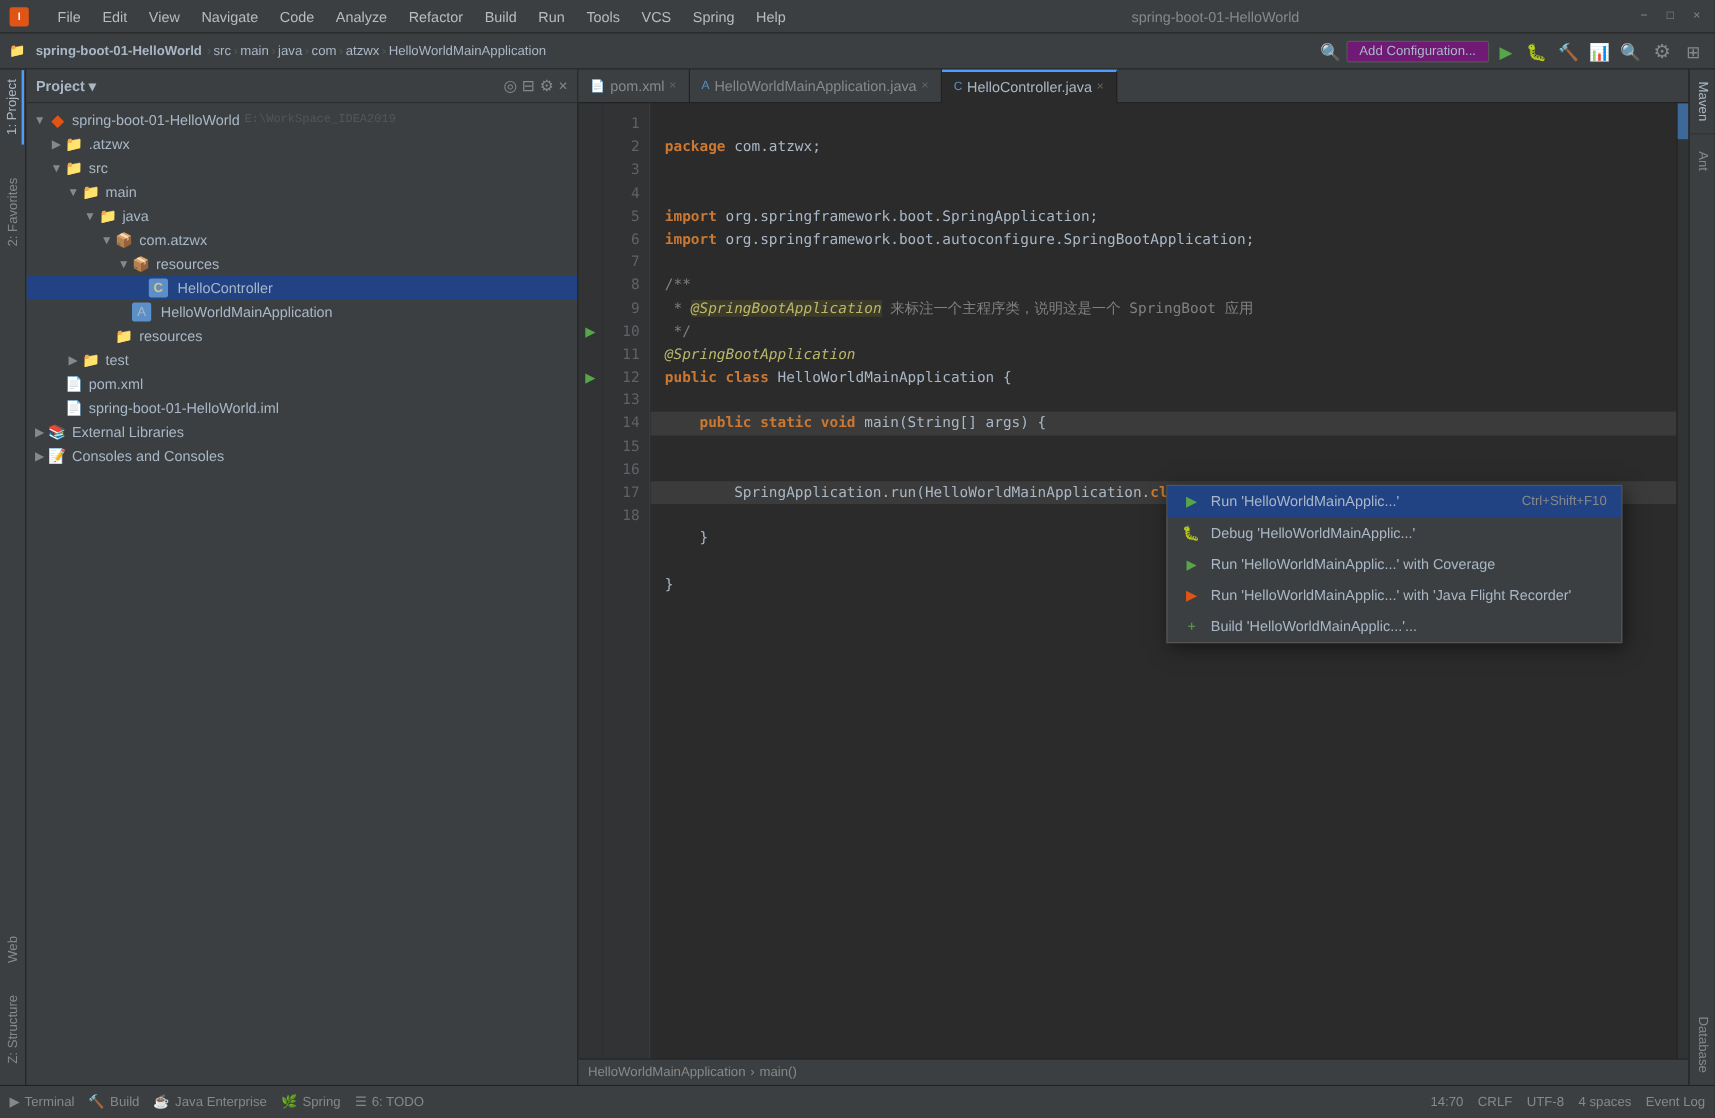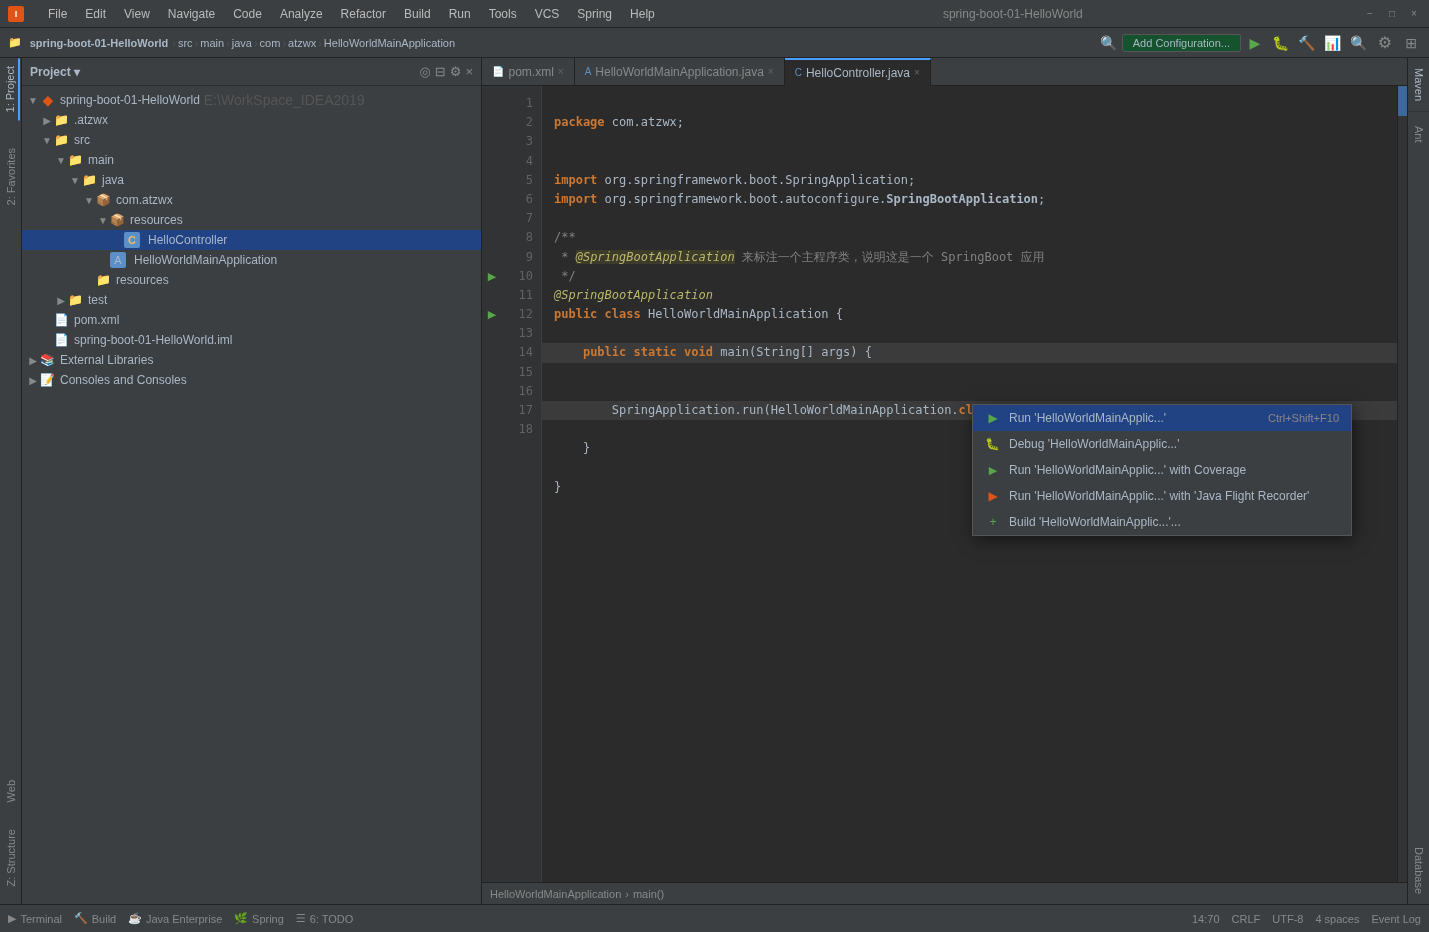--- a/index.html
+++ b/index.html
@@ -22,21 +22,21 @@
     .nav-bar {
       display: flex; align-items: center; height: 30px;
       background: #3c3f41; border-bottom: 1px solid #222;
       padding: 0 8px; gap: 4px;
     }
     .breadcrumb { display: flex; align-items: center; gap: 2px; font-size: 11px; color: #888; flex: 1; }
     .breadcrumb .crumb { color: #a9b7c6; }
     .breadcrumb .sep { color: #555; }
     .breadcrumb .crumb-active { color: #a9b7c6; }
     .run-config { display: flex; align-items: center; gap: 4px; margin-left: auto; }
-    .run-config-btn { background: #14532d; border: 1px solid #555; color: #a9b7c6; padding: 2px 10px; font-size: 11px; border-radius: 2px; cursor: pointer; }
+    .run-config-btn { background: #701a75; border: 1px solid #555; color: #a9b7c6; padding: 2px 10px; font-size: 11px; border-radius: 2px; cursor: pointer; }
     .toolbar-icons { display: flex; gap: 6px; align-items: center; }
     .toolbar-icon { width: 20px; height: 20px; display: flex; align-items: center; justify-content: center; color: #888; cursor: pointer; font-size: 14px; }
 
     
     .main-layout { display: flex; height: calc(932px - 28px - 30px - 28px); }
 
     
     .sidebar {
       width: 460px; background: #3c3f41; border-right: 1px solid #222;
       display: flex; flex-direction: column; min-width: 200px;
@@ -234,21 +234,21 @@
         <span class="sidebar-header-icon">×</span>
       </div>
     </div>
     <div class="tree">
 
       <div class="tree-item">
         <span class="indent" style="width:4px;"></span>
         <span class="toggle">▼</span>
         <span class="icon" style="color:#e05515;font-size:14px;">◆</span>
         <span class="label" style="color:#a9b7c6;">spring-boot-01-HelloWorld</span>
-        <span style="color:#555;font-size:14px;margin-left:4px;">E:\WorkSpace_IDEA2019</span>
+        <span style="color:#555;font-size:10px;margin-left:4px;font-family:Liberation Mono, monospace;">E:\WorkSpace_IDEA2019</span>
       </div>
 
       <div class="tree-item">
         <span class="indent" style="width:18px;"></span>
         <span class="toggle">▶</span>
         <span class="icon folder-icon">📁</span>
         <span class="label">.atzwx</span>
       </div>
 
       <div class="tree-item">
@@ -401,21 +401,21 @@
         <div>16</div>
         <div>17</div>
         <div>18</div>
       </div>
 
       <div class="code-content">
 <span><span class="kw">package</span> com.atzwx;</span>
 
 <span></span>
 <span><span class="kw">import</span> org.springframework.boot.SpringApplication;</span>
-<span><span class="kw">import</span> org.springframework.boot.autoconfigure.<span style="color:#a9b7c6;font-weight:bold;">SpringBootApplication</span>;</span>
+<span><span class="kw">import</span> org.springframework.boot.autoconfigure.<span style="color:#a9b7c6;">SpringBootApplication</span>;</span>
 
 <span><span class="comment">/**</span></span>
 <span><span class="comment"> * </span><span class="annotation2">@SpringBootApplication</span><span class="comment"> 来标注一个主程序类，说明这是一个 SpringBoot 应用</span></span>
 <span><span class="comment"> */</span></span>
 <span><span class="annotation">@SpringBootApplication</span></span>
 <span><span class="kw">public class</span> HelloWorldMainApplication {</span>
 
 <span style="display:block;background:#3a3b3a;margin:0 -12px;padding:0 12px;">    <span class="kw">public static void</span> main(String[] args) {</span>
 
 <span style="background:#3a3b3a;display:block;margin:0 -12px;padding:0 12px;">        SpringApplication.run(HelloWorldMainApplication.<span class="kw">class</span>, args);</span>

